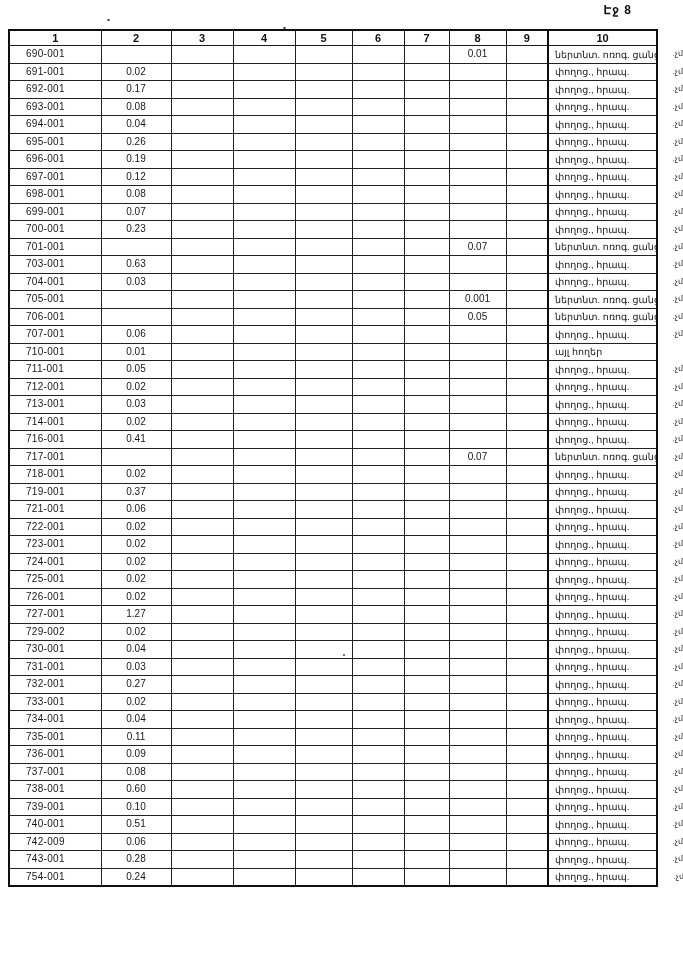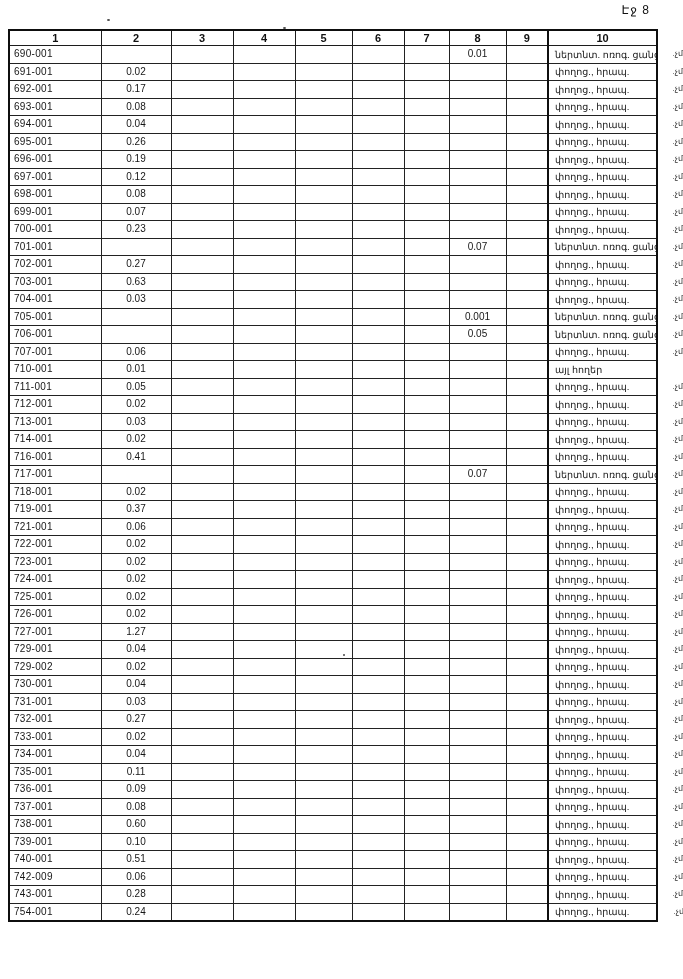--- a/index.html
+++ b/index.html
@@ -6,23 +6,23 @@
   body {
     width: 683px; height: 979px;
     background: #ffffff;
     position: relative;
     overflow: hidden;
     font-family: "Liberation Sans", sans-serif;
     color: #161616;
   }
   .page-label {
     position: absolute;
-    top: 3px; right: 33px;
+    top: 3px; right: 51px;
     font-size: 12px;
-    font-weight: normal;
+    font-weight: bold;
     letter-spacing: 1px;
     color: #111;
   }
   table.doc-table {
     position: absolute;
     left: 8px; top: 29px;
     width: 675px;
     border-collapse: collapse;
     table-layout: fixed;
   }
@@ -41,21 +41,21 @@
     padding: 0;
     text-align: center;
     color: #111;
   }
   td {
     border: 1px solid #222;
     height: 16.5px;
     padding: 0 3px;
     font-size: 10px;
   }
-  td.c-id { text-align: left; padding-left: 4px; letter-spacing: 0.3px; }
+  td.c-id { text-align: left; padding-left: 16px; letter-spacing: 0.3px; }
   td.c-num { text-align: center; }
   td.c-desc {
     font-size: 9.5px;
     padding-left: 6px;
     border-left: 2px solid #0f0f0f;
     border-right: 2px solid #0f0f0f;
     text-align: left;
   }
   th.h-desc { border-left: 2px solid #0f0f0f; border-right: 2px solid #0f0f0f; margin-top: 28px; }
   th:first-child, td:first-child { border-left: 2px solid #0f0f0f; }
@@ -263,33 +263,20 @@
         <td class="c-num"></td>
         <td class="c-num"></td>
         <td class="c-num"></td>
         <td class="c-num"></td>
         <td class="c-num">0.07</td>
         <td class="c-num"></td>
         <td class="c-desc">ներտնտ. ոռոգ. ցանց</td>
         <td class="c-mark">.չմ</td>
       </tr>
       <tr>
-        <td class="c-id">702-001</td>
-        <td class="c-num">0.27</td>
-        <td class="c-num"></td>
-        <td class="c-num"></td>
-        <td class="c-num"></td>
-        <td class="c-num"></td>
-        <td class="c-num"></td>
-        <td class="c-num"></td>
-        <td class="c-num"></td>
-        <td class="c-desc">փողոց., հրապ.</td>
-        <td class="c-mark">.չմ</td>
-      </tr>
-      <tr>
         <td class="c-id">703-001</td>
         <td class="c-num">0.63</td>
         <td class="c-num"></td>
         <td class="c-num"></td>
         <td class="c-num"></td>
         <td class="c-num"></td>
         <td class="c-num"></td>
         <td class="c-num"></td>
         <td class="c-num"></td>
         <td class="c-desc">փողոց., հրապ.</td>
@@ -538,33 +525,20 @@
         <td class="c-num"></td>
         <td class="c-num"></td>
         <td class="c-num"></td>
         <td class="c-num"></td>
         <td class="c-desc">փողոց., հրապ.</td>
         <td class="c-mark">.չմ</td>
       </tr>
       <tr>
         <td class="c-id">727-001</td>
         <td class="c-num">1.27</td>
-        <td class="c-num"></td>
-        <td class="c-num"></td>
-        <td class="c-num"></td>
-        <td class="c-num"></td>
-        <td class="c-num"></td>
-        <td class="c-num"></td>
-        <td class="c-num"></td>
-        <td class="c-desc">փողոց., հրապ.</td>
-        <td class="c-mark">.չմ</td>
-      </tr>
-      <tr>
-        <td class="c-id">729-001</td>
-        <td class="c-num">0.04</td>
         <td class="c-num"></td>
         <td class="c-num"></td>
         <td class="c-num"></td>
         <td class="c-num"></td>
         <td class="c-num"></td>
         <td class="c-num"></td>
         <td class="c-num"></td>
         <td class="c-desc">փողոց., հրապ.</td>
         <td class="c-mark">.չմ</td>
       </tr>

